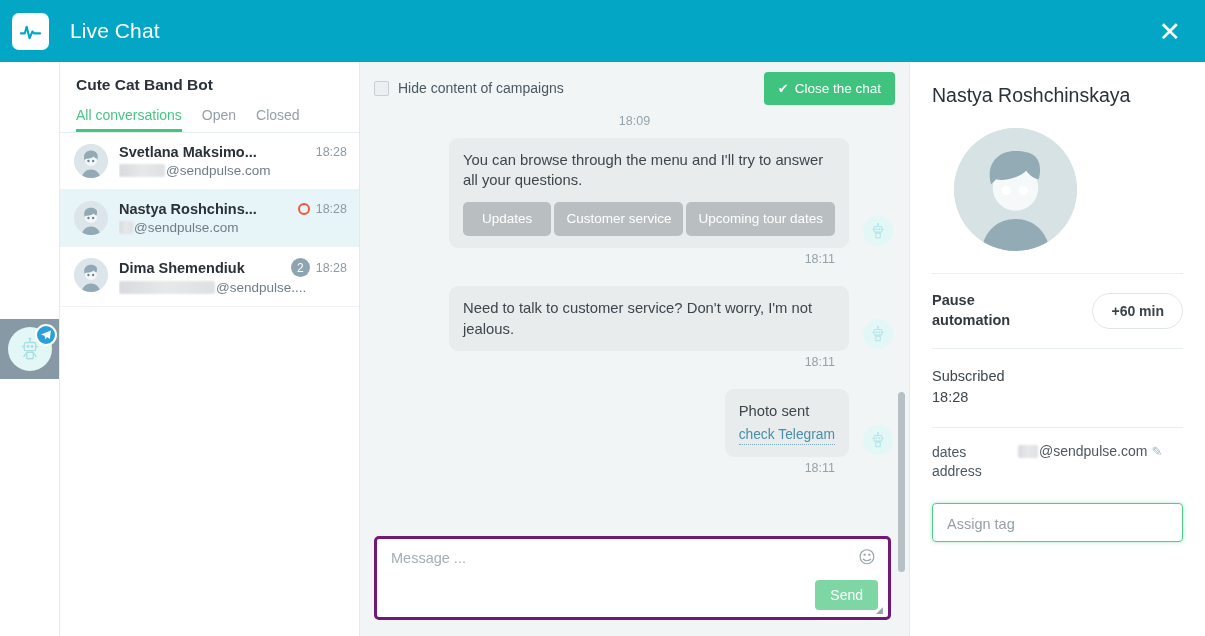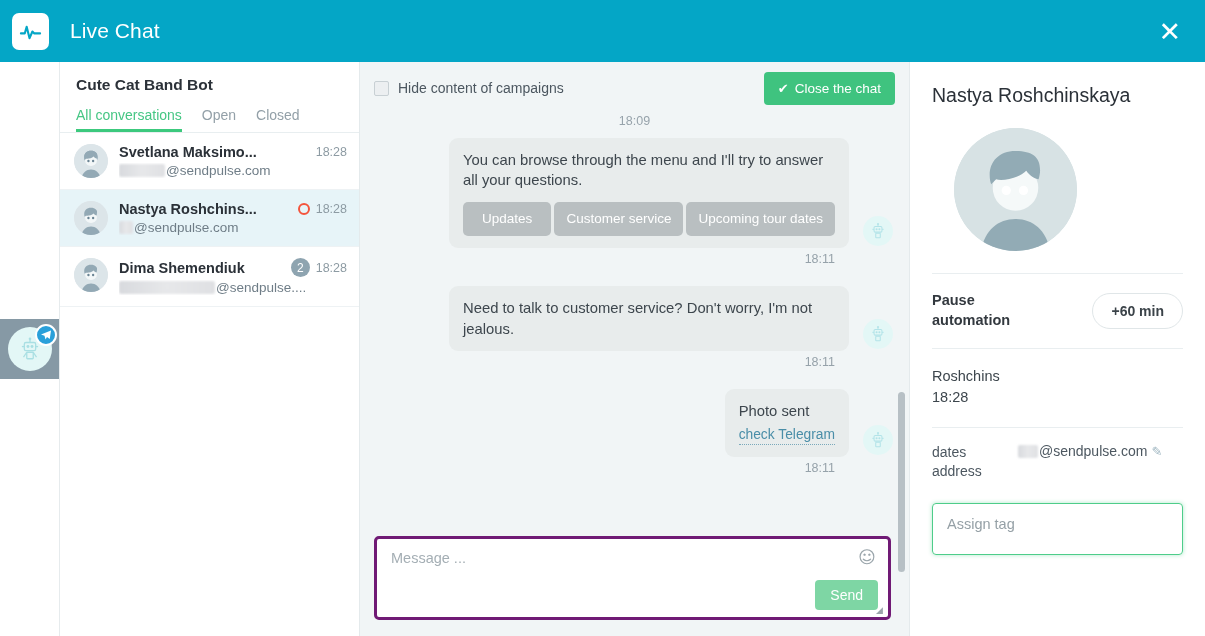--- a/index.html
+++ b/index.html
@@ -241,21 +241,21 @@
     font-weight: 700; font-family: "Liberation Sans", sans-serif;
   }
   .sub-block { padding: 17px 0 19px 0; font-size: 14.5px; color: #3d464d; line-height: 1.45; }
   .email-row {
     display: flex; align-items: flex-start; padding: 15px 0 0 0; gap: 8px;
   }
   .email-key { font-size: 14px; color: #4c5760; width: 78px; flex: 0 0 78px; line-height: 1.35; }
   .email-val { font-size: 14px; color: #4c5760; flex: 1 1 auto; display: flex; align-items: center; }
   .pencil { color: #9fb6c1; font-size: 13px; cursor: pointer; margin-left: 4px; }
   .tag-input {
-    margin-top: 22px; height: 52px; border: 1.5px solid #4ecd8a;
+    margin-top: 22px; height: 39px; border: 1.5px solid #4ecd8a;
     border-radius: 4px; box-shadow: 0 0 4px rgba(78,205,138,.45);
     display: flex; align-items: flex-start; padding: 12px 14px;
     font-size: 14.5px; color: #95a0a6; cursor: text;
   }
 </style>
 </head>
 <body>
 
 <div class="app">
 
@@ -609,21 +609,21 @@
       <hr class="hr">
 
       <div class="pause-row">
         <div class="pause-label">Pause automation</div>
         <button class="pause-btn">+60 min</button>
       </div>
 
       <hr class="hr" style="margin:0">
 
       <div class="sub-block">
-        <div>Roshchins</div>
+        <div>Subscribed</div>
         <div>18:28</div>
       </div>
 
       <hr class="hr" style="margin:0">
 
       <div class="email-row">
         <div class="email-key">dates address</div>
         <div class="email-val">
           <span class="blur" style="width:20px"></span>
             <span>@sendpulse.com</span>

